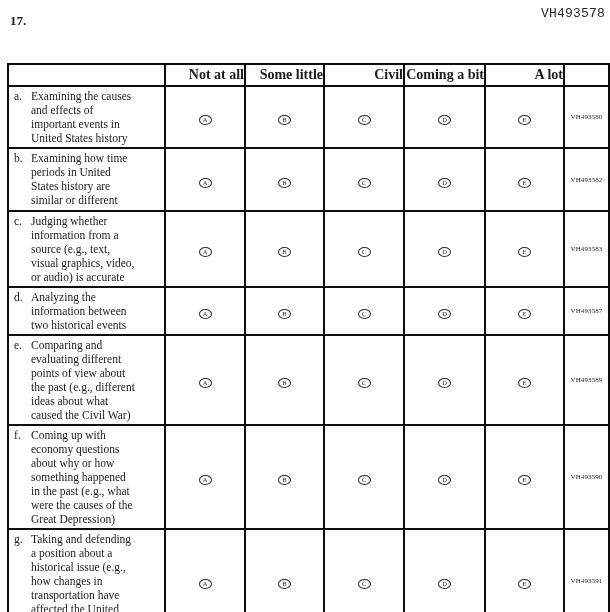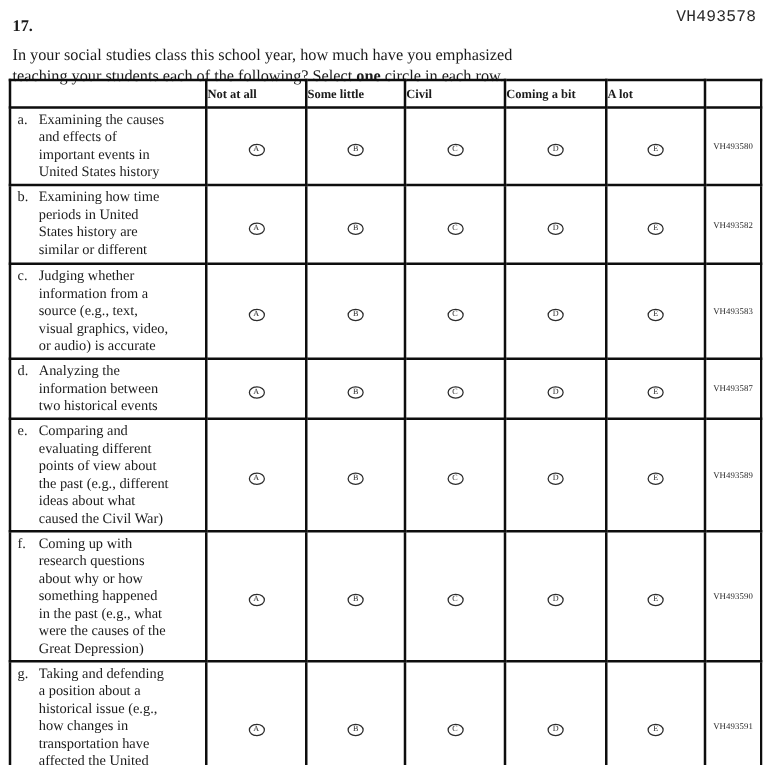--- a/index.html
+++ b/index.html
@@ -28,21 +28,20 @@
   }
 
   
   .question {
     position: absolute;
     top: 13px;
     left: 10px;
     width: 568px;
     display: flex;
     align-items: flex-start;
-    flex-direction: column;
   }
   .q-num {
     font-weight: bold;
     font-size: 13px;
     line-height: 16.5px;
     width: 23px;
     flex: 0 0 23px;
   }
   .q-text {
     font-size: 13px;
@@ -60,23 +59,23 @@
     border-collapse: collapse;
     table-layout: fixed;
   }
   table.survey th,
   table.survey td {
     border: 2px solid #0d0d0d;
     padding: 0;
   }
   thead th {
     height: 20px;
-    font-size: 10px;
+    font-size: 14px;
     font-weight: bold;
-    text-align: left;
+    text-align: right;
     vertical-align: middle;
     border-bottom: 5px double #0d0d0d;
     padding: 1px 2px;
   }
   tbody td.stem {
     vertical-align: top;
     position: relative;
     font-size: 11.5px;
     line-height: 14px;
     padding: 2px 4px 2px 22px;
@@ -129,22 +128,20 @@
   tbody tr:nth-child(6) { height: 100px; }
   tbody tr:nth-child(7) { height: 91px; }
 </style>
 </head>
 <body>
 
 <div class="page-code">VH493578</div>
 
 <div class="question">
   <div class="q-num">17.</div>
-  <div class="q-text"><span>In your social studies class this school year, how much have you emphasized
-teaching your students each of the following? Select </span><b>one</b><span> circle in each row.</span></div>
 </div>
 
 <table class="survey">
   <colgroup>
     <col style="width:157px">
     <col style="width:80px">
     <col style="width:79px">
     <col style="width:80px">
     <col style="width:81px">
     <col style="width:79px">
@@ -274,21 +271,21 @@
             <span class="bubble-letter">D</span>
           </span></td>
     <td class="opt-cell"><span class="bubble">
             <span class="bubble-letter">E</span>
           </span></td>
     <td class="code-cell"><span class="code-text">VH493589</span></td>
   </tr>
 
   <tr>
     <td class="stem"><span class="row-letter">f.</span><span class="row-text">Coming up with
-research questions
+economy questions
 about why or how
 something happened
 in the past (e.g., what
 were the causes of the
 Great Depression)</span></td>
     <td class="opt-cell"><span class="bubble">
             <span class="bubble-letter">A</span>
           </span></td>
     <td class="opt-cell"><span class="bubble">
             <span class="bubble-letter">B</span>

